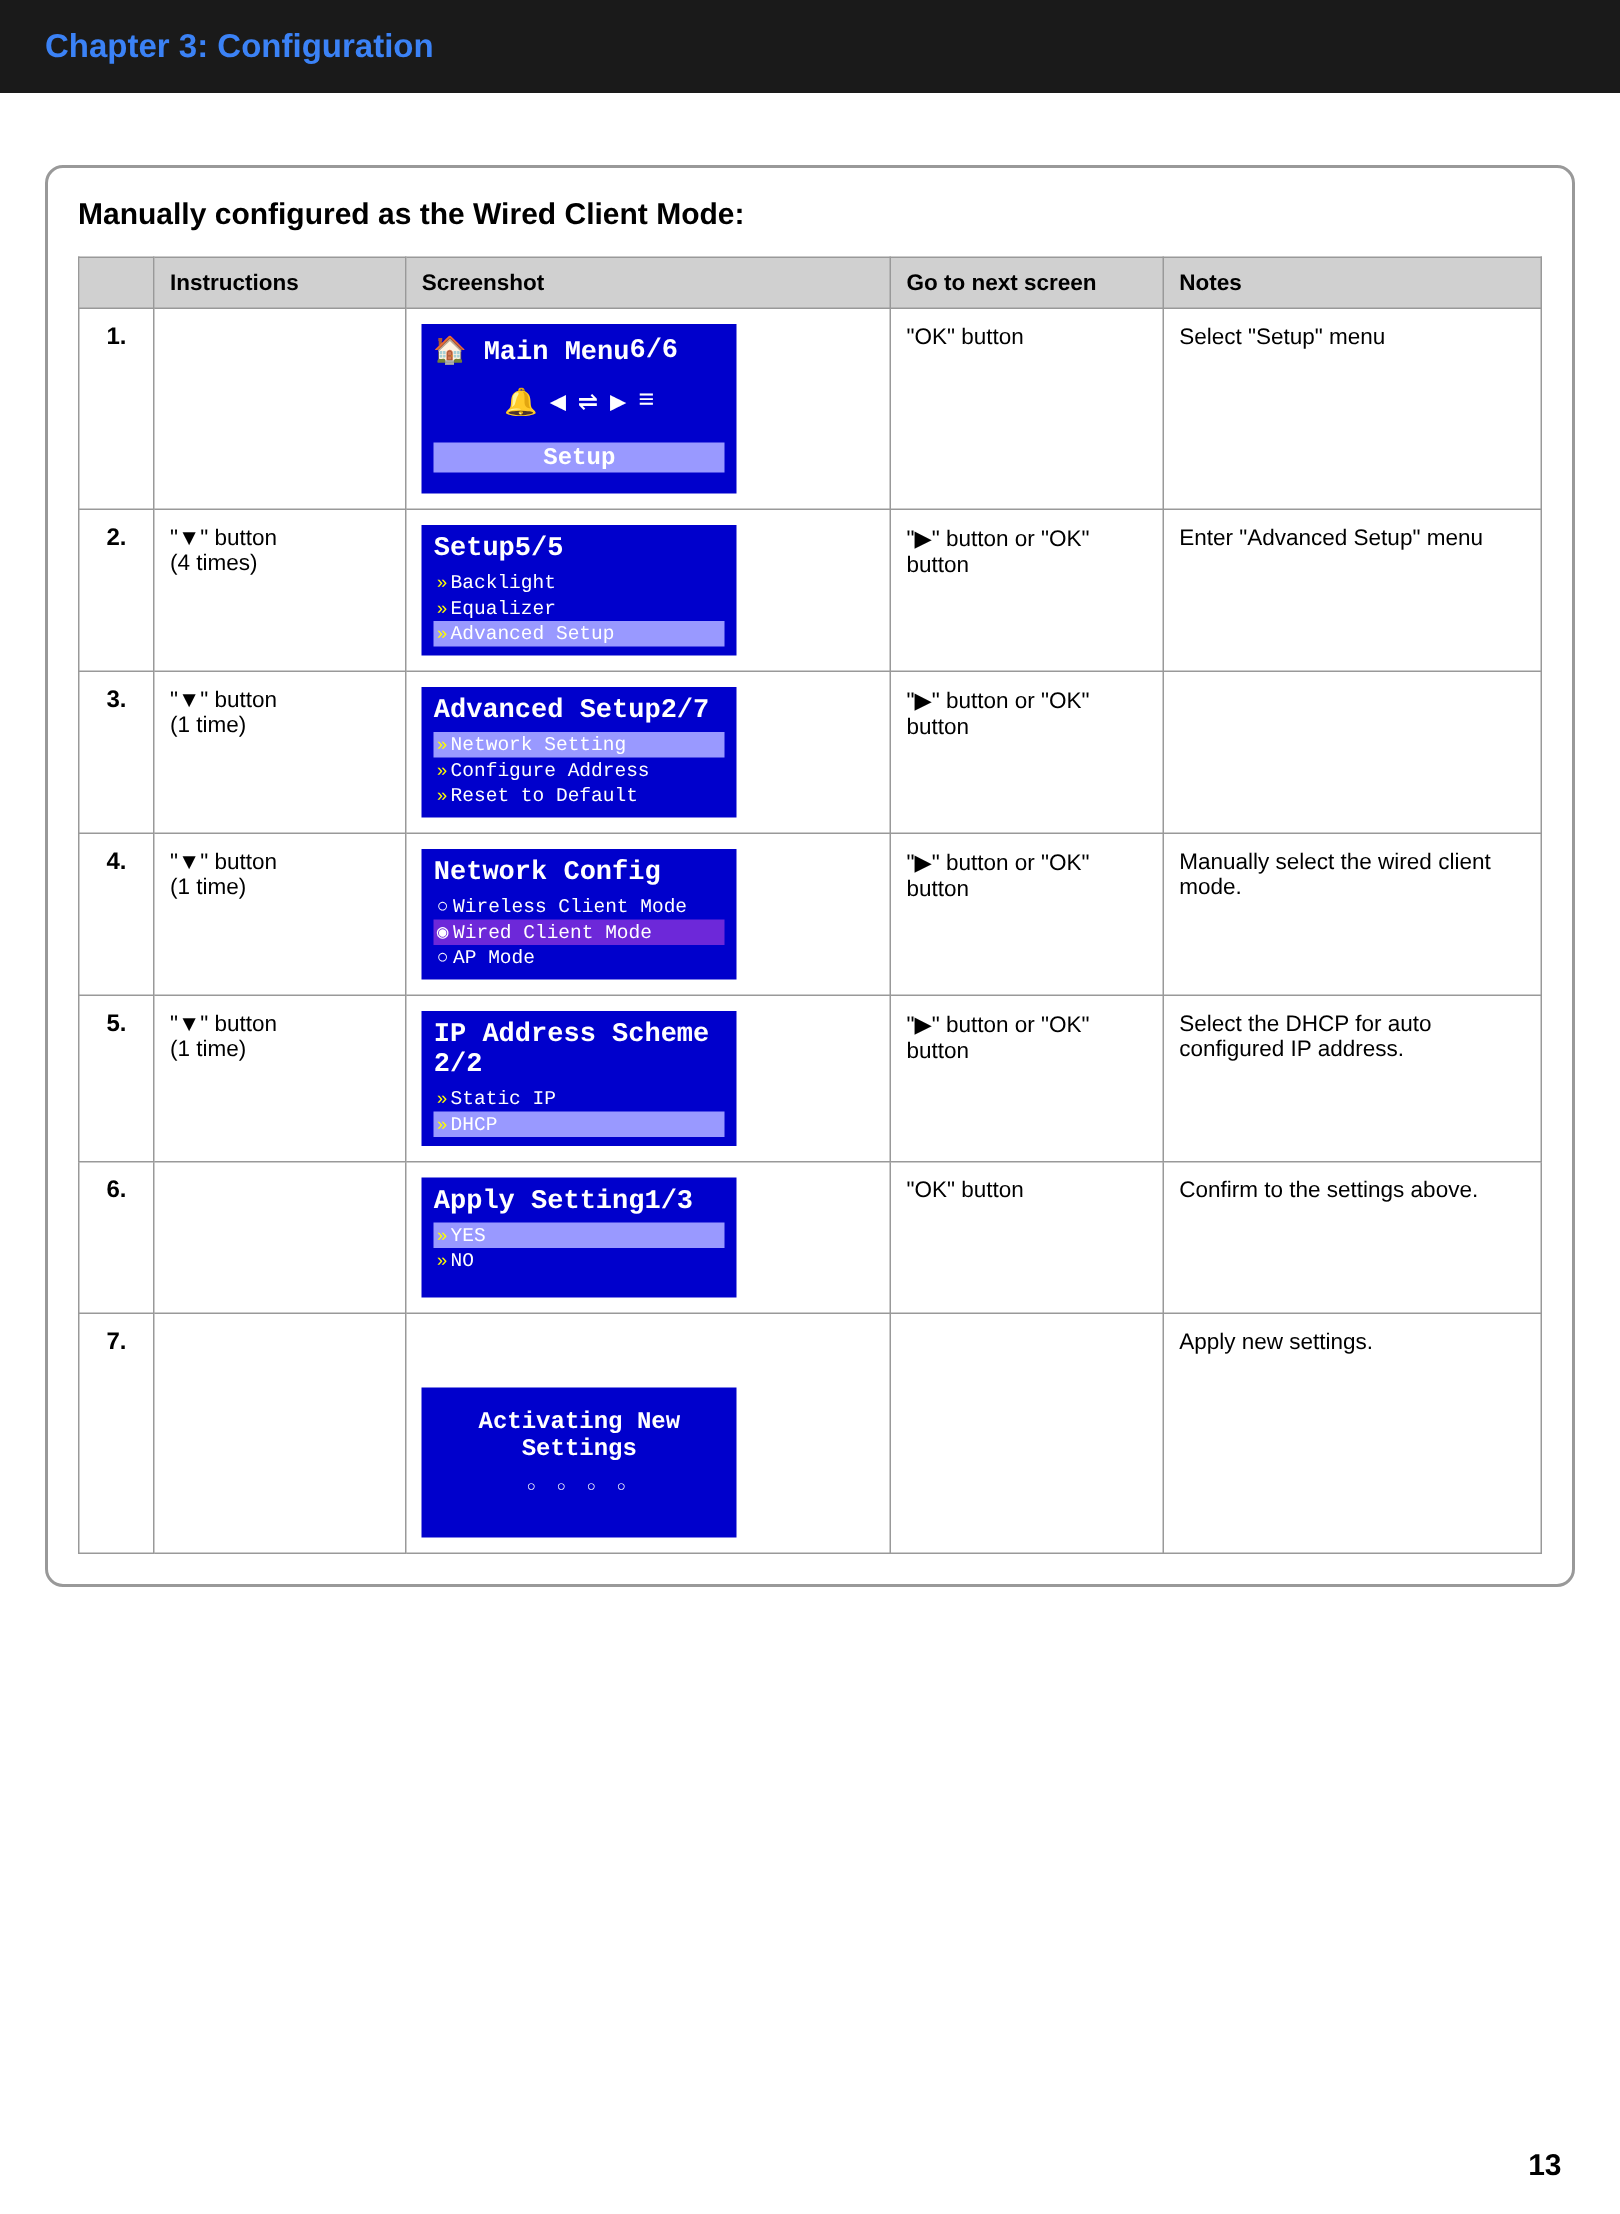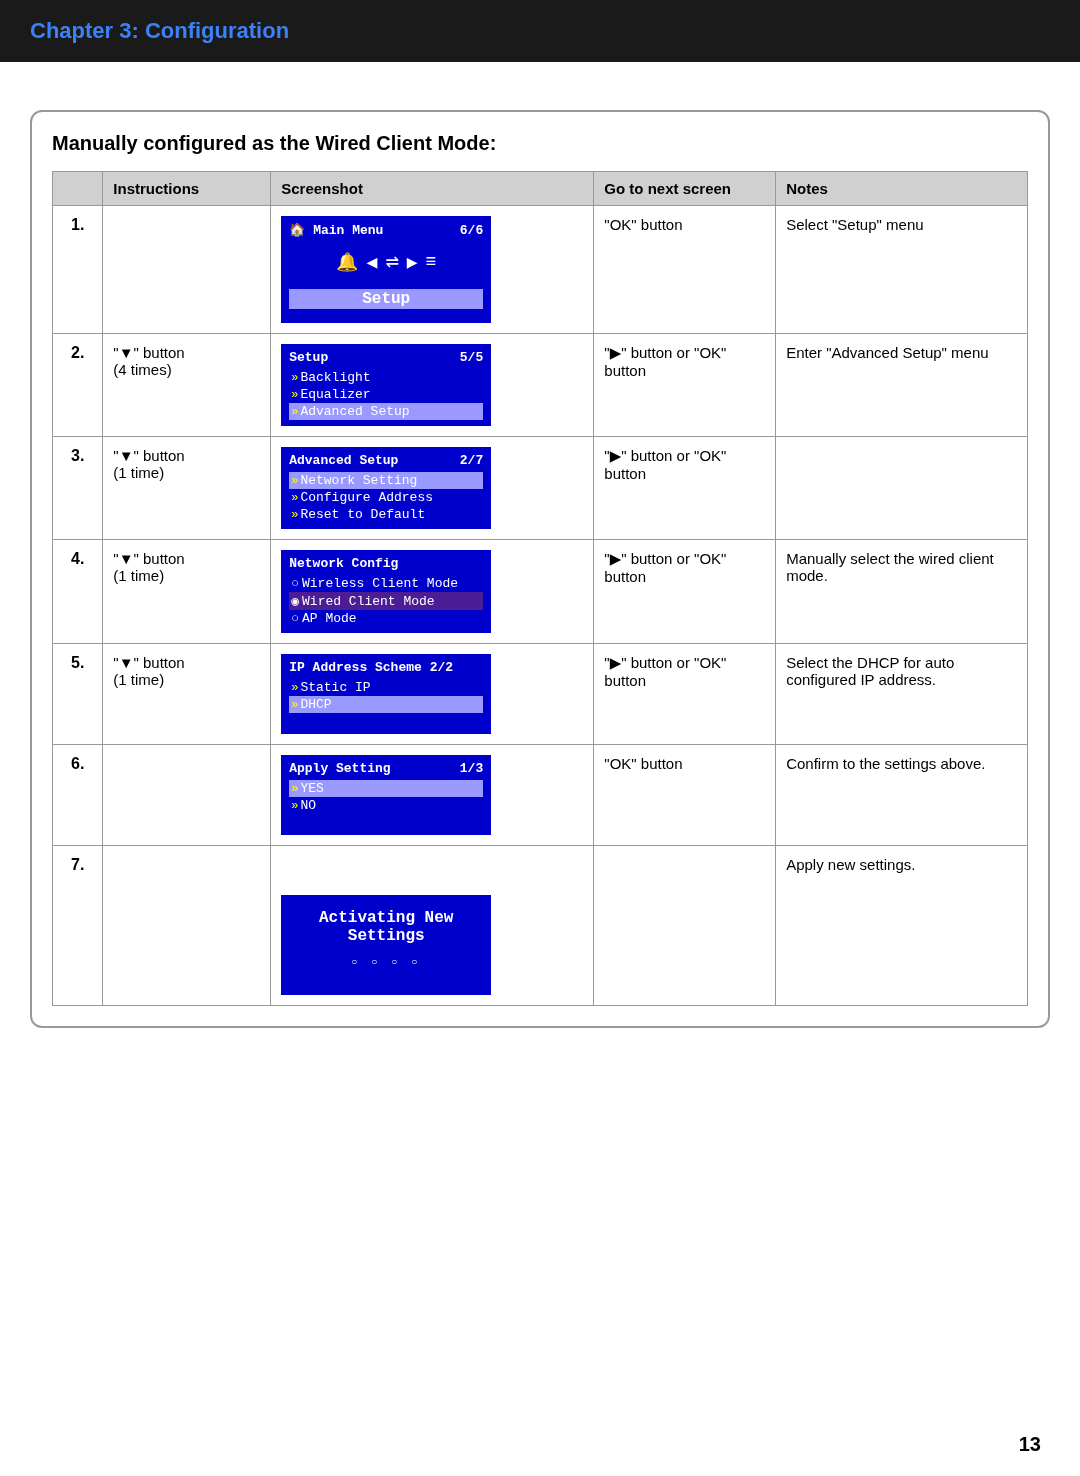--- a/index.html
+++ b/index.html
@@ -75,23 +75,23 @@
       color: #fff;
       font-family: 'Courier New', monospace;
       font-size: 13px;
       padding: 6px 8px;
       width: 210px;
       min-height: 80px;
     }
 
     .screen-title-bar {
       display: flex;
-      justify-content: space-between;
+      justify-content: flex-start;
       align-items: center;
-      font-size: 13px;
+      font-size: 18px;
       font-weight: bold;
       margin-bottom: 4px;
     }
 
     .screen-icons-row {
       display: flex;
       align-items: center;
       justify-content: center;
       gap: 8px;
       padding: 6px 0;
@@ -251,21 +251,21 @@
           <td class="col-screenshot">
             <div class="device-screen">
               <div class="screen-title-bar">
                 <span>Network Config</span>
                 <span></span>
               </div>
               <div class="screen-menu-item">
                 <span class="radio-empty"></span>
                 <span>Wireless Client Mode</span>
               </div>
-              <div class="screen-menu-item" style="background:#4c1d95;align-items:flex-end;">
+              <div class="screen-menu-item" style="background:#6d28d9;align-items:flex-end;">
                 <span class="radio-filled"></span>
                 <span>Wired Client Mode</span>
               </div>
               <div class="screen-menu-item">
                 <span class="radio-empty"></span>
                 <span>AP Mode</span>
               </div>
             </div>
           </td>
           <td class="col-goto">"▶" button or "OK" button</td>

